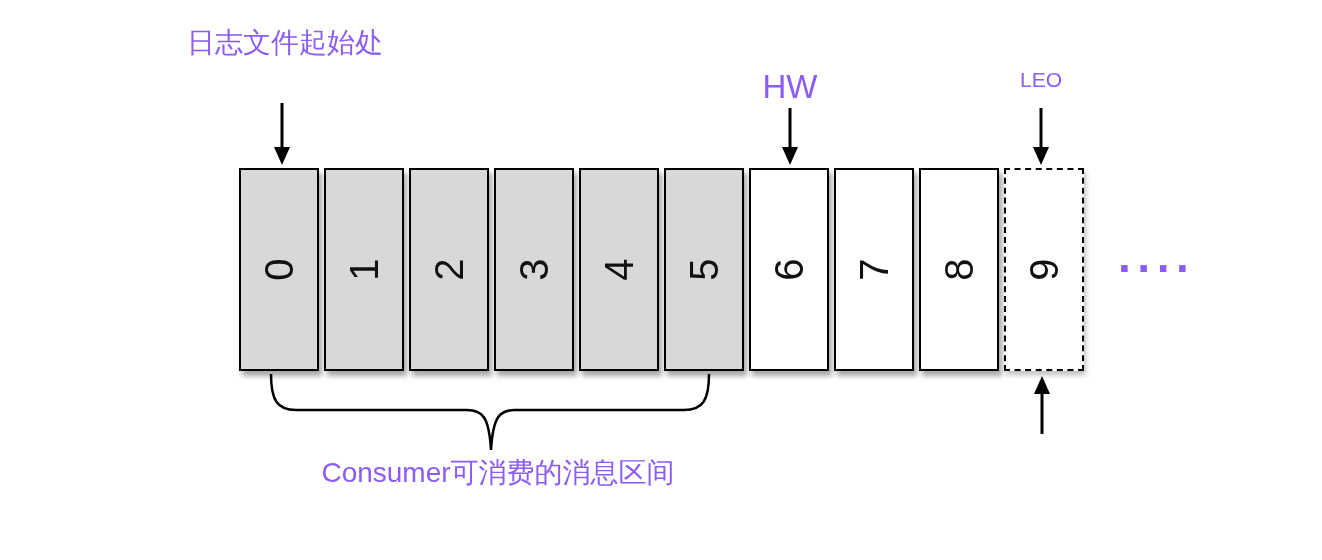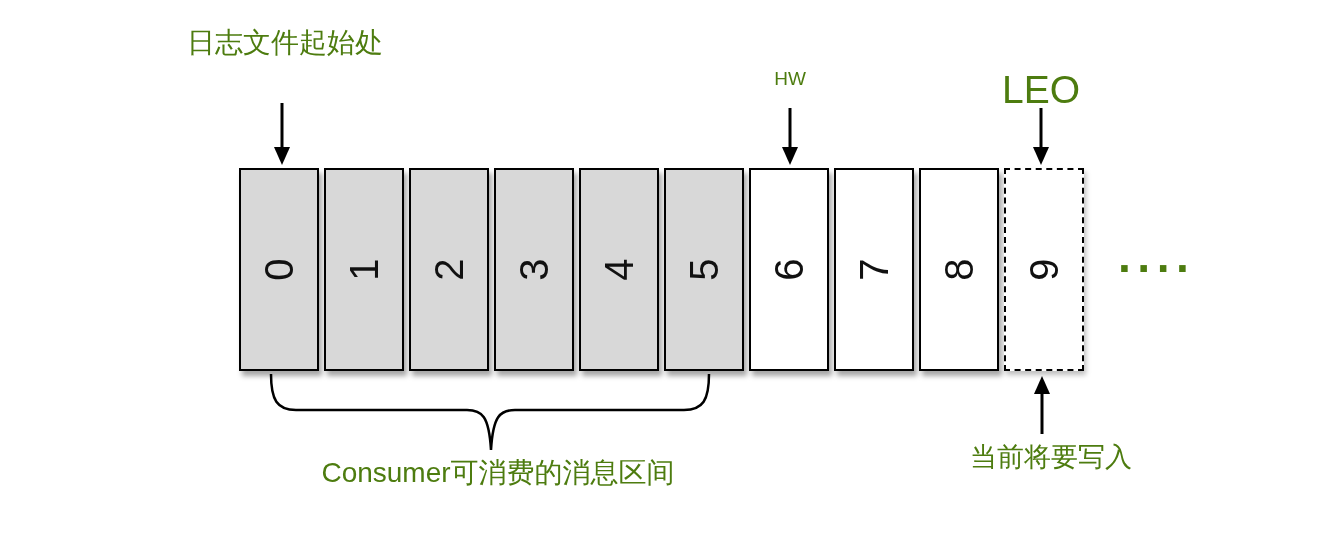--- a/index.html
+++ b/index.html
@@ -4,24 +4,24 @@
 <style>
   html,body{margin:0;padding:0;background:#fff;}
   #canvas{
     position:relative;
     width:1322px;height:560px;
     background:#ffffff;
     font-family:"Liberation Sans","DejaVu Sans",sans-serif;
     color:#000;
     overflow:hidden;
   }
-  .label{position:absolute;text-align:center;color:#4d7c0f;}
+  .label{position:absolute;text-align:center;color:#8b5cf6;}
   .label-logstart{left:110px;top:24px;width:350px;font-size:28px;line-height:37px;}
-  .label-hw{left:740px;top:68px;width:100px;font-size:19px;}
-  .label-leo{left:991px;top:68px;width:100px;font-size:39px;}
+  .label-hw{left:740px;top:68px;width:100px;font-size:33px;}
+  .label-leo{left:991px;top:68px;width:100px;font-size:21px;}
   .label-consumer{left:288px;top:454px;width:420px;font-size:28px;}
   .label-nextwrite{left:926px;top:440px;width:250px;font-size:27px;line-height:34px;}
   .label-dots{left:1118px;top:238px;width:80px;font-size:46px;font-weight:bold;letter-spacing:4px;line-height:60px;text-align:left;}
 
   .box-row{
     position:absolute;left:239px;top:168px;
     display:flex;gap:5px;
   }
   .box{
     box-sizing:border-box;
@@ -118,16 +118,15 @@
     <div class="box next">
         <span class="num">9</span>
       </div>
   </div>
 
   <div class="label label-dots">····</div>
 
   <div class="label label-consumer">Consumer可消费的消息区间</div>
 
   <div class="label label-nextwrite">
-    <div>当前将要写入</div>
   </div>
 
 </div>
 
 </body></html>

